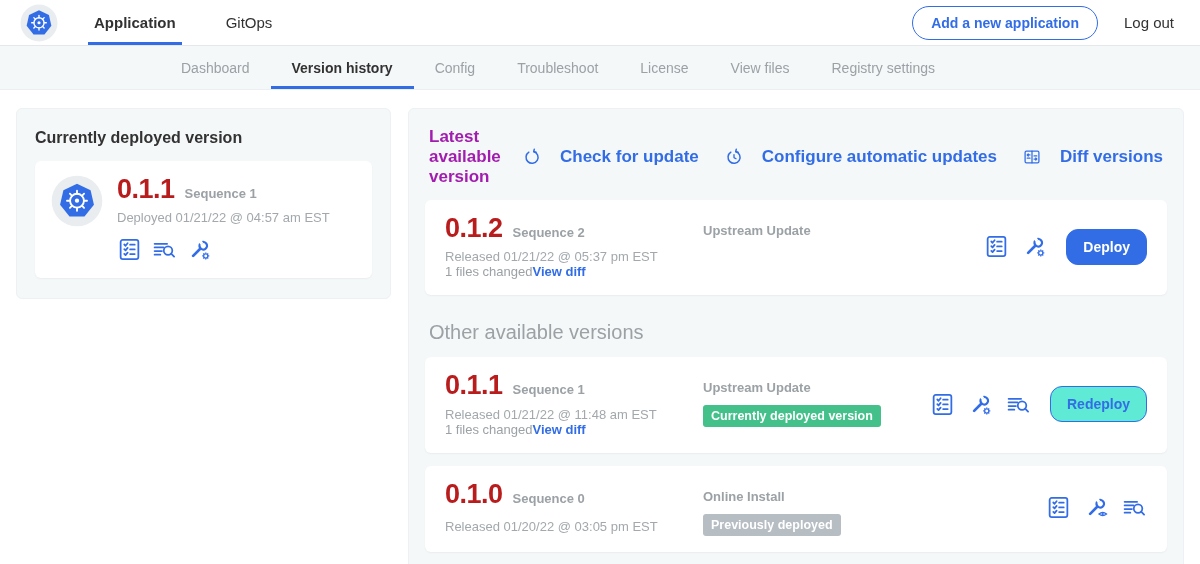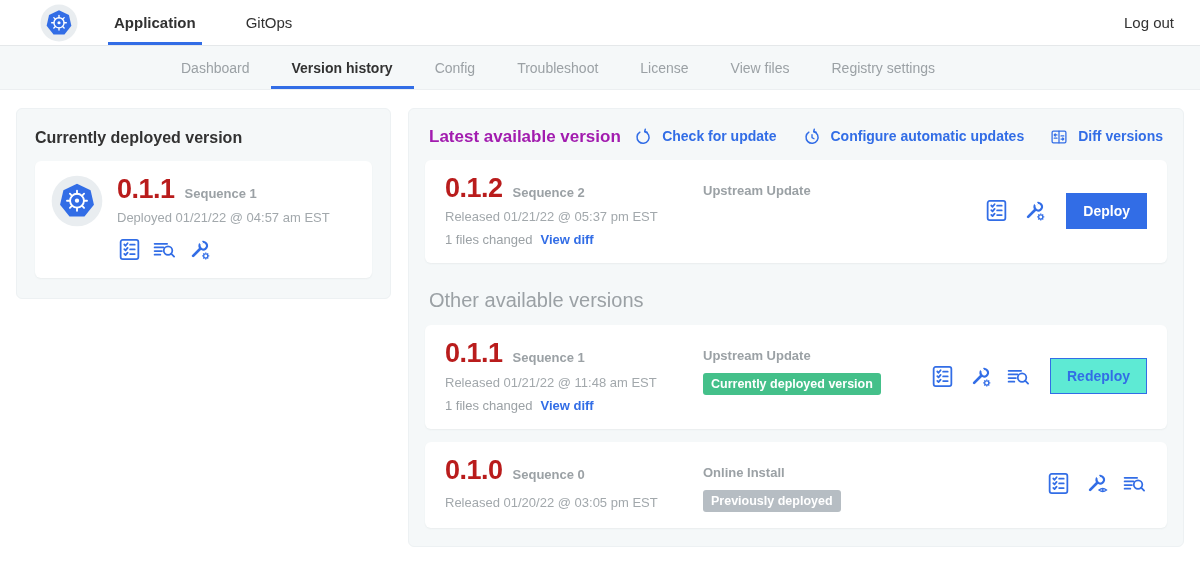--- a/index.html
+++ b/index.html
@@ -1,20 +1,20 @@
 <!DOCTYPE html>
 <html style="--accent-blue: #326DE6; --badge-green: #44C08A; --badge-gray: #B6BDC3;"><head>
 <meta charset="utf-8">
 <style>
   *{box-sizing:border-box;margin:0;padding:0}
   html,body{width:1200px;height:564px}
   body{font-family:"Liberation Sans",sans-serif;background:#fff;overflow:hidden;color:#323232}
 
   
-  .header{height:46px;display:flex;align-items:center;padding:0 26px 0 40px;border-bottom:1px solid #e5e8ea;background:#fff}
+  .header{height:46px;display:flex;align-items:center;padding:0 26px 0 20px;border-bottom:1px solid #e5e8ea;background:#fff}
   .logo-sm{width:38px;height:38px;margin-right:30px}
   .hdr-tabs{display:flex;height:100%}
   .hdr-tab{display:flex;align-items:center;padding:0 6px;margin-right:38px;font-size:15px;font-weight:700;color:#323232;cursor:pointer;border-bottom:3px solid transparent;border-top:3px solid transparent}
   .hdr-tab.active{border-bottom-color:var(--accent-blue)}
   .hdr-spacer{flex:1}
   .btn-pill{border:1px solid var(--accent-blue);color:var(--accent-blue);background:#fff;border-radius:17px;font-size:14px;font-weight:700;padding:8px 18px;cursor:pointer;font-family:inherit}
   .logout{margin-left:26px;font-size:15px;color:#323232;cursor:pointer}
 
   
   .subnav{height:44px;background:#f5f8f9;border-bottom:1px solid #eceff1;display:flex;padding-left:160px}
@@ -41,31 +41,31 @@
   .icon svg{width:100%;height:100%;display:block}
   .act-icon{width:25px;height:25px;cursor:pointer;color:var(--accent-blue)}
   .act-icon svg{width:100%;height:100%;display:block}
   .link-icon{width:18px;height:18px;cursor:pointer}
 
   
   .vpanel{flex:1;padding:14px 16px 18px}
   .vhead{display:flex;align-items:center;justify-content:space-between;padding:4px 4px 0}
   .vtitle{font-size:17px;font-weight:700;color:#a21caf}
   .vactions{display:flex;gap:26px}
-  .vact{display:flex;gap:10px;color:var(--accent-blue);font-size:14px;font-weight:700;cursor:pointer;white-space:nowrap}
+  .vact{display:flex;align-items:center;gap:19px;color:var(--accent-blue);font-size:17px;font-weight:700;cursor:pointer;white-space:nowrap}
   .vcard{background:#fff;border-radius:6px;margin-top:13px;padding:14px 20px 16px;display:grid;grid-template-columns:258px 1fr auto;box-shadow:0 1px 2px rgba(50,60,70,.06)}
-  .files{display:flex;align-items:center;gap:8px;margin-top:8px;font-size:13px;color:#9ba1a5;font-weight:500}
+  .files{display:flex;align-items:center;margin-top:0;font-size:13px;color:#9ba1a5;font-weight:500}
   .viewdiff{color:var(--accent-blue);font-weight:700;cursor:pointer}
   .midcol{padding-top:9px}
   .source{font-size:13px;font-weight:700;color:#9ba1a5}
   .badge{display:inline-block;margin-top:10px;padding:4px 8px;border-radius:3px;color:#fff;font-size:12.5px;font-weight:700}
   .badge.green{background:var(--badge-green)}
   .badge.gray{background:var(--badge-gray)}
   .rightcol{display:flex;align-items:center;gap:13px;align-self:center}
-  .btn{font-family:inherit;font-size:14px;font-weight:700;border-radius:0;padding:9px 16px;cursor:pointer;margin-left:6px}
+  .btn{font-family:inherit;font-size:14px;font-weight:700;border-radius:12px;padding:9px 16px;cursor:pointer;margin-left:6px}
   .btn.solid{background:var(--accent-blue);border:1px solid var(--accent-blue);color:#fff}
   .btn.outline{background:#5eead4;border:1px solid var(--accent-blue);color:var(--accent-blue)}
   .other-title{font-size:20px;font-weight:500;color:#9ba1a5;margin:26px 0 0 4px}
 </style>
 </head>
 <body>
 
 <div class="header">
   <span class="icon logo-sm">
       <svg viewBox="0 0 38 39">
@@ -83,20 +83,21 @@
           <line x1="15.3" y1="23" x2="13.7" y2="24.6"></line>
         </g>
         <circle cx="19" cy="19.3" r="1.6" fill="#fff"></circle>
       </svg>
     </span>
   <div class="hdr-tabs">
     <div class="hdr-tab active">Application</div>
     <div class="hdr-tab" style="font-weight:400">GitOps</div>
   </div>
   <div class="hdr-spacer"></div>
+  <button class="btn-pill">Add a new application</button>
   <span class="logout">Log out</span>
 </div>
 
 <div class="subnav">
   <div class="sub-tab">Dashboard</div>
   <div class="sub-tab active">Version history</div>
   <div class="sub-tab">Config</div>
   <div class="sub-tab">Troubleshoot</div>
   <div class="sub-tab">License</div>
   <div class="sub-tab">View files</div>

